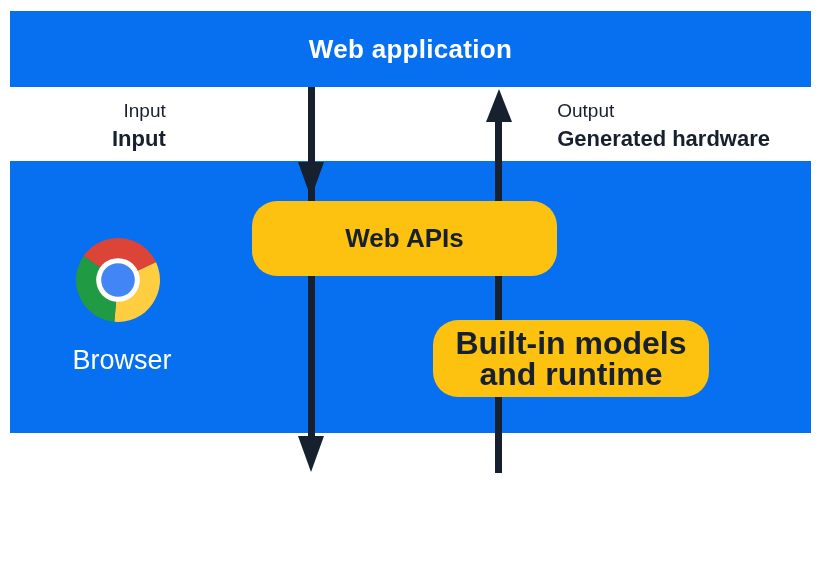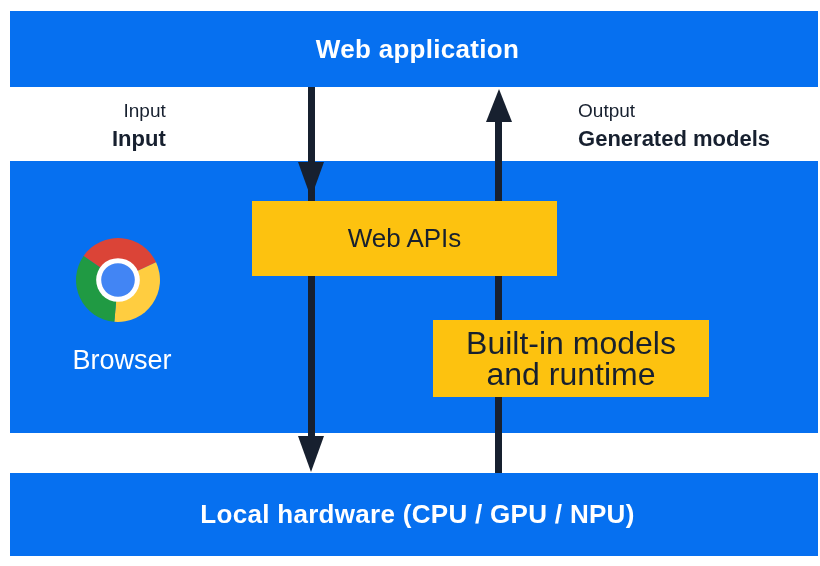--- a/index.html
+++ b/index.html
@@ -3,21 +3,21 @@
 <meta charset="utf-8">
 <style>
   html,body{margin:0;padding:0;background:#ffffff;}
   .canvas{
     position:relative;width:820px;height:566px;background:#ffffff;
     font-family:"Liberation Sans",sans-serif;overflow:hidden;
   }
   
   .bar{
     position:absolute;left:10px;width:801px;background:#0670F0;
-    display:flex;align-items:center;justify-content:center;z-index:0;padding-left:7px;
+    display:flex;align-items:center;justify-content:center;z-index:0;
   }
   .bar-top{top:11px;height:76px;}
   .bar-middle{top:161px;height:272px;}
   .bar-bottom{top:473px;height:83px;}
   .bar-label{color:#ffffff;font-weight:bold;font-size:26px;letter-spacing:.3px;}
 
   
   .io{position:absolute;top:97px;color:#17202F;z-index:1;}
   .io-input{left:112px;text-align:right;}
   .io-output{right:50px;text-align:left;}
@@ -30,22 +30,22 @@
   .up-line{left:495px;top:120px;height:353px;}
   .tri{position:absolute;width:0;height:0;z-index:2;}
   .tri-down{border-left:13px solid transparent;border-right:13px solid transparent;border-top:36px solid #17202F;}
   .tri-up{border-left:13px solid transparent;border-right:13px solid transparent;border-bottom:33px solid #17202F;}
   .down-head-mid{left:298px;top:162px;}
   .down-head-bottom{left:298px;top:436px;}
   .up-head-top{left:486px;top:89px;}
 
   
   .ybox{
-    position:absolute;background:#FDC20F;z-index:3;color:#17202F;font-weight:normal;
-    display:flex;flex-direction:column;align-items:center;justify-content:center;text-align:left;
+    position:absolute;background:#FDC20F;z-index:3;color:#17202F;font-weight:bold;
+    display:flex;flex-direction:column;align-items:center;justify-content:center;text-align:left;border-radius:25px;
   }
   .box-webapis{left:252px;top:201px;width:305px;height:75px;font-size:26px;}
   .box-builtin{left:433px;top:320px;width:276px;height:77px;font-size:32px;line-height:31px;}
 
   
   .chrome-logo{position:absolute;left:76px;top:238px;width:84px;height:84px;z-index:1;}
   .browser-label{
     position:absolute;left:42px;top:345px;width:160px;text-align:center;
     color:#ffffff;font-size:27px;font-weight:normal;z-index:1;
   }
@@ -58,21 +58,21 @@
   <div class="bar bar-top">
     <span class="bar-label">Web application</span>
   </div>
 
   <div class="io io-input">
     <div class="io-title">Input</div>
     <div class="io-value">Input</div>
   </div>
   <div class="io io-output">
     <div class="io-title">Output</div>
-    <div class="io-value">Generated models</div>
+    <div class="io-value">Generated hardware</div>
   </div>
 
   <div class="bar bar-middle"></div>
 
   <div class="vline down-line"></div>
   <div class="tri tri-down down-head-mid"></div>
   <div class="tri tri-down down-head-bottom"></div>
   <div class="vline up-line"></div>
   <div class="tri tri-up up-head-top"></div>
 
@@ -86,17 +86,14 @@
   <div class="browser-label">Browser</div>
 
   <div class="ybox box-webapis">
     <span>Web APIs</span>
   </div>
   <div class="ybox box-builtin">
     <span>Built-in models</span>
     <span>and runtime</span>
   </div>
 
-  <div class="bar bar-bottom">
-    <span class="bar-label">Local hardware (CPU / GPU / NPU)</span>
-  </div>
 
 </div>
 
 </body></html>

